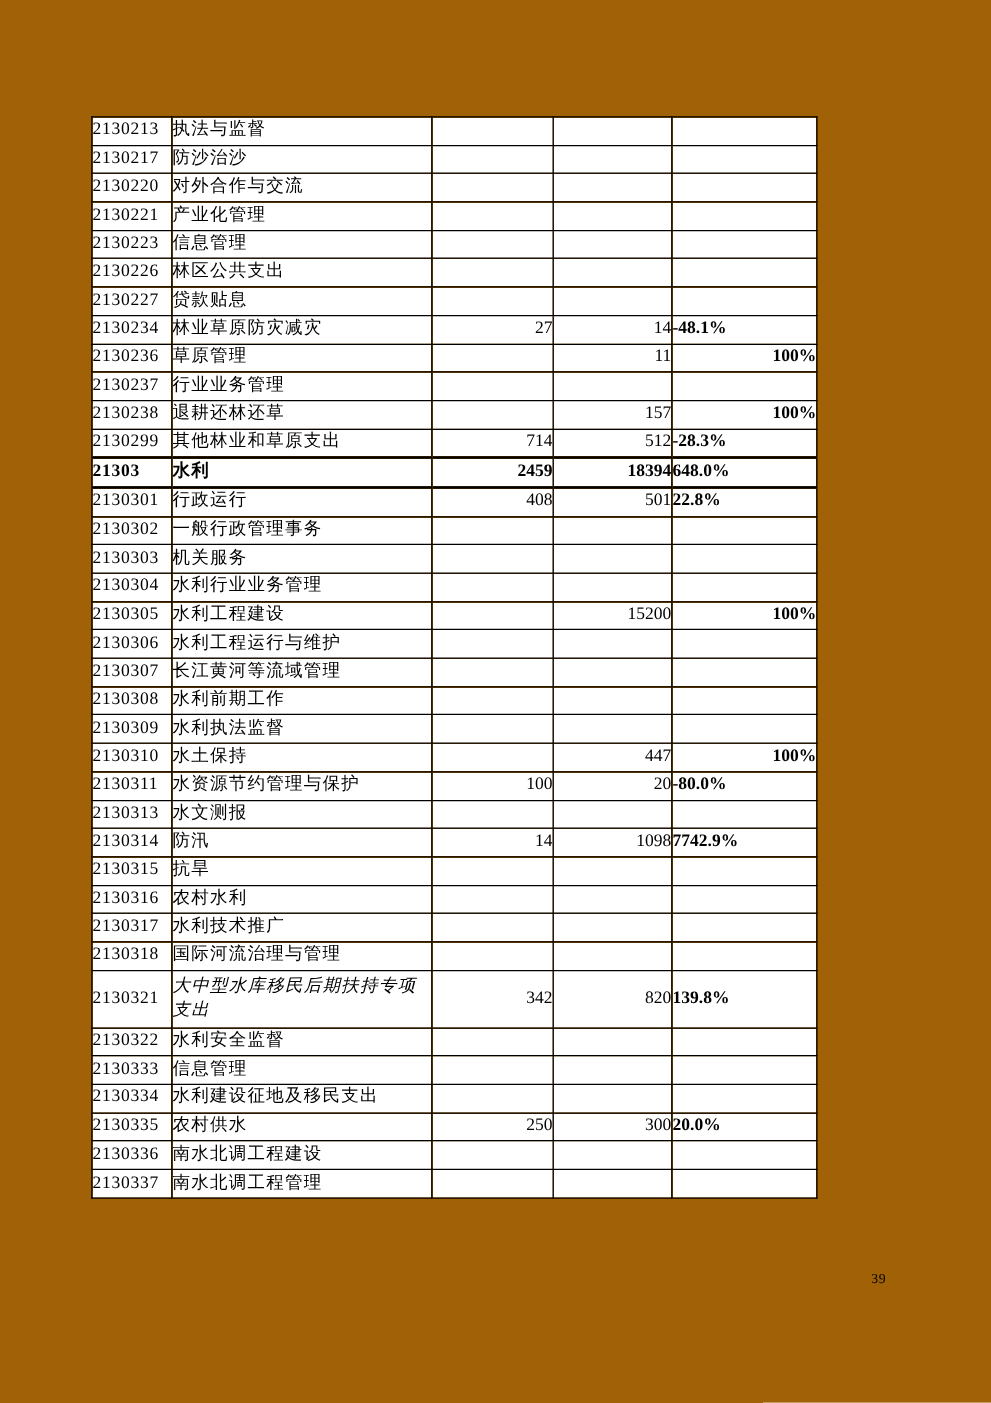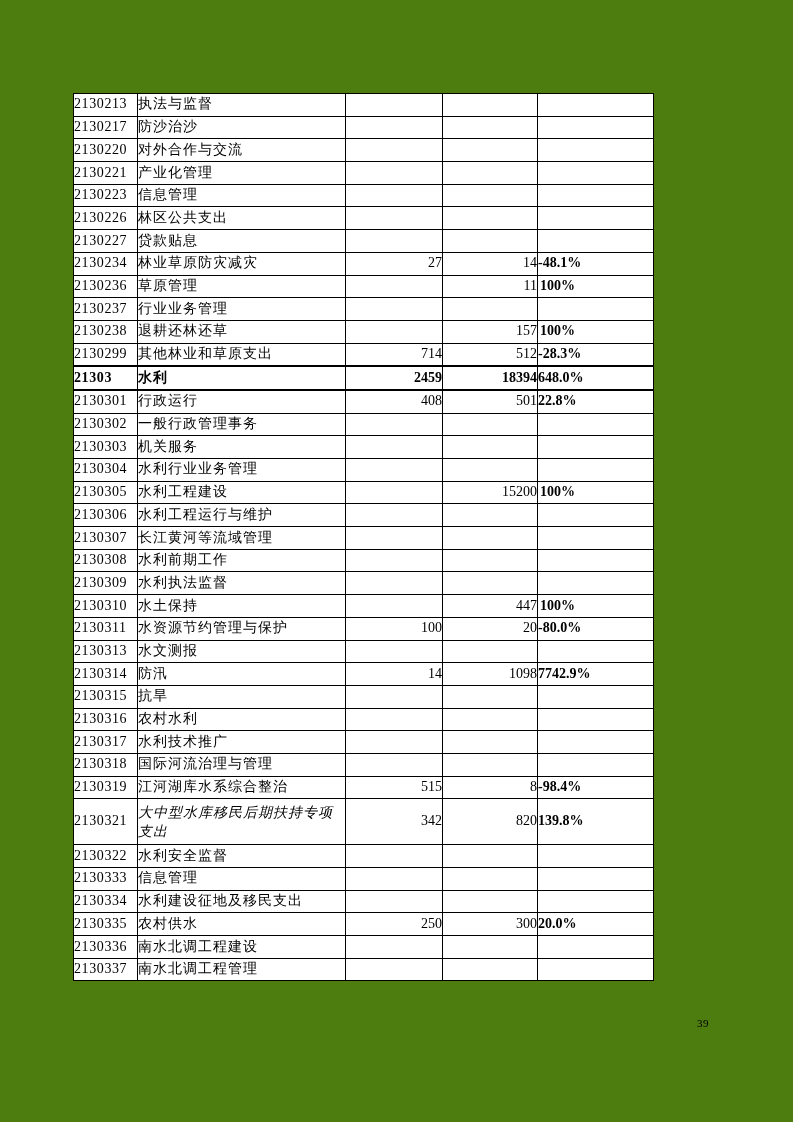--- a/index.html
+++ b/index.html
@@ -12,21 +12,21 @@
     height: 1122px;
     position: relative;
     font-family: "Liberation Serif", "DejaVu Serif", serif;
     color: #000000;
     overflow: hidden;
   }
   .doc-page {
     position: absolute;
     left: 0; top: 0;
     width: 793px; height: 1122px;
-    background: #4d7c0f;
+    background: #a16207;
   }
   table.budget-table {
     position: absolute;
     left: 73px;
     top: 93px;
     width: 580px;
     border-collapse: collapse;
     table-layout: fixed;
   }
   table.budget-table td {
@@ -55,21 +55,21 @@
     padding-right: 2px;
     white-space: nowrap;
   }
   td.cell-pct {
     font-weight: bold;
     text-align: left;
     padding-right: 3px;
     white-space: nowrap;
   }
   tr.pct-left td.cell-pct {
-    text-align: left;
+    text-align: right;
     padding-left: 2px;
   }
   tr.row-bold td {
     font-weight: bold;
     border-top-width: 2px;
     border-bottom-width: 2px;
   }
   tr.row-tall td {
     height: 45px;
   }
@@ -302,27 +302,20 @@
           <td class="cell-num"></td>
           <td class="cell-pct"></td>
         </tr>
         <tr>
           <td class="cell-code">2130318</td>
           <td class="cell-name">国际河流治理与管理</td>
           <td class="cell-num"></td>
           <td class="cell-num"></td>
           <td class="cell-pct"></td>
         </tr>
-        <tr>
-          <td class="cell-code">2130319</td>
-          <td class="cell-name">江河湖库水系综合整治</td>
-          <td class="cell-num">515</td>
-          <td class="cell-num">8</td>
-          <td class="cell-pct">-98.4%</td>
-        </tr>
         <tr class="row-tall">
           <td class="cell-code">2130321</td>
           <td class="cell-name">大中型水库移民后期扶持专项支出</td>
           <td class="cell-num">342</td>
           <td class="cell-num">820</td>
           <td class="cell-pct">139.8%</td>
         </tr>
         <tr>
           <td class="cell-code">2130322</td>
           <td class="cell-name">水利安全监督</td>

